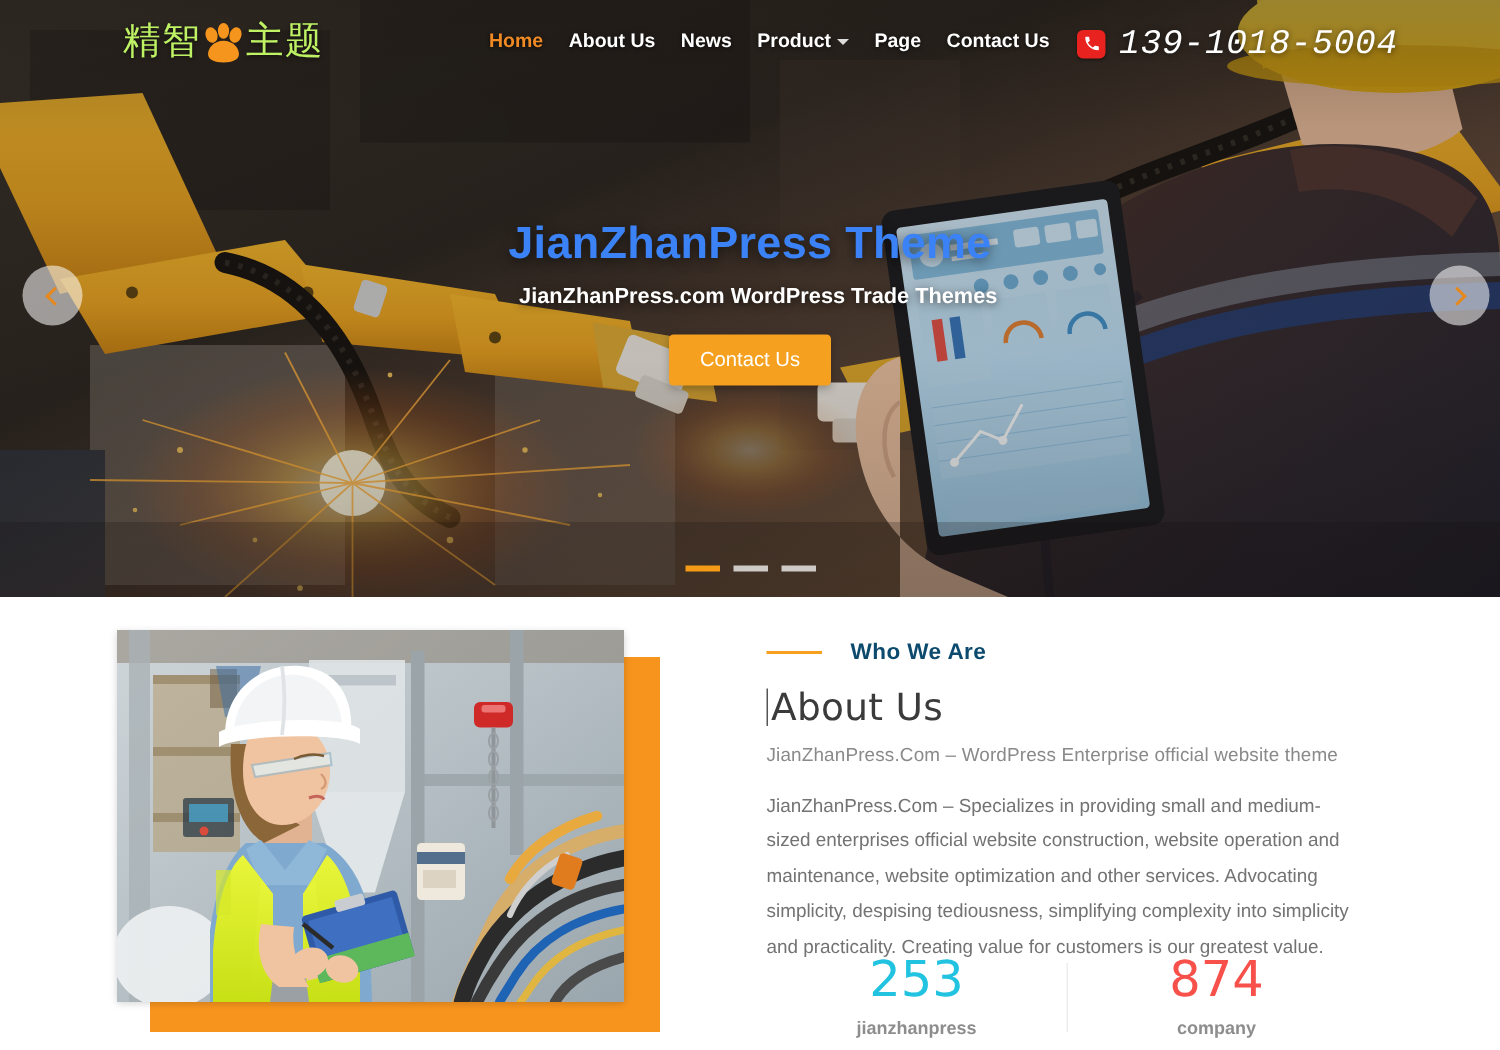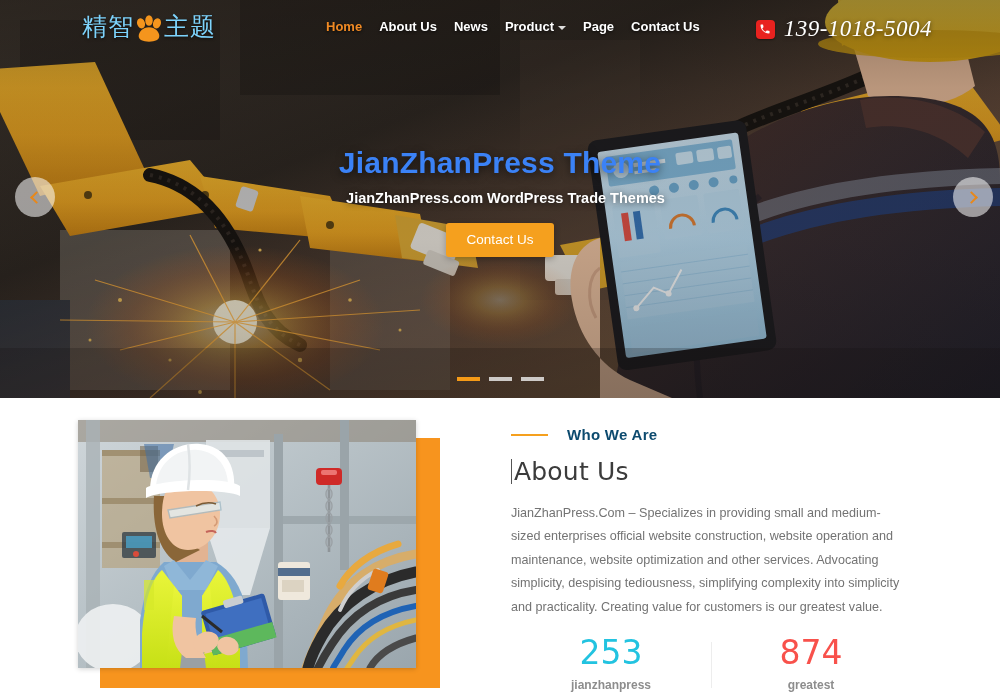--- a/index.html
+++ b/index.html
@@ -28,21 +28,21 @@
   
   .header {
     position: absolute; top: 0; left: 0; right: 0;
     height: 58px;
     display: flex; align-items: center;
     z-index: 12;
   }
   .logo {
     position: absolute; left: 82px; top: 13px;
     display: flex; align-items: center; gap: 0px;
-    color: #7dd3fc;
+    color: #bef264;
     font-size: 25px;
     letter-spacing: 1px;
     text-shadow: 0 1px 3px rgba(0,0,0,.6);
     font-family: "DejaVu Sans", sans-serif;
     white-space: nowrap;
     line-height: 1;
   }
   .logo-paw { display: inline-block; width: 30px; height: 27px; position: relative; top: 1px; }
 
   .nav {
@@ -79,21 +79,21 @@
     width: 19px; height: 19px;
     background: #e8221f;
     border-radius: 4px;
     display: flex; align-items: center; justify-content: center;
     box-shadow: 0 1px 2px rgba(0,0,0,.4);
   }
   .phone-num {
     color: #fff;
     font-size: 23px;
     font-style: italic;
-    font-family: Liberation Serif, serif;
+    font-family: Liberation Mono, monospace;
     letter-spacing: .5px;
     text-shadow: 0 1px 4px rgba(0,0,0,.55);
     white-space: nowrap;
   }
 
   
   .hero-content {
     position: absolute; left: 0; right: 0; top: 145px;
     text-align: center; z-index: 11;
   }
@@ -625,28 +625,29 @@
 
     <div class="about-text">
       <div class="eyebrow">
         <span class="eyebrow-line"></span>
         <span class="eyebrow-text">Who We Are</span>
       </div>
       <h2 class="about-head">
         <span class="caret"></span>
         <span>About Us</span>
       </h2>
+      <p class="about-lead">JianZhanPress.Com – WordPress Enterprise official website theme</p>
       <p class="about-body">JianZhanPress.Com – Specializes in providing small and medium-sized enterprises official website construction, website operation and maintenance, website optimization and other services. Advocating simplicity, despising tediousness, simplifying complexity into simplicity and practicality. Creating value for customers is our greatest value.</p>
     </div>
 
     <div class="counters">
       <div class="counter">
         <div class="counter-num" style="color:#22c3e0">253</div>
         <div class="counter-label">jianzhanpress</div>
       </div>
       <div class="counter">
         <div class="counter-num" style="color:#f8514b">874</div>
-        <div class="counter-label">greatest</div>
+        <div class="counter-label">company</div>
       </div>
     </div>
 
   </div>
 </section>
 
 </body></html>

